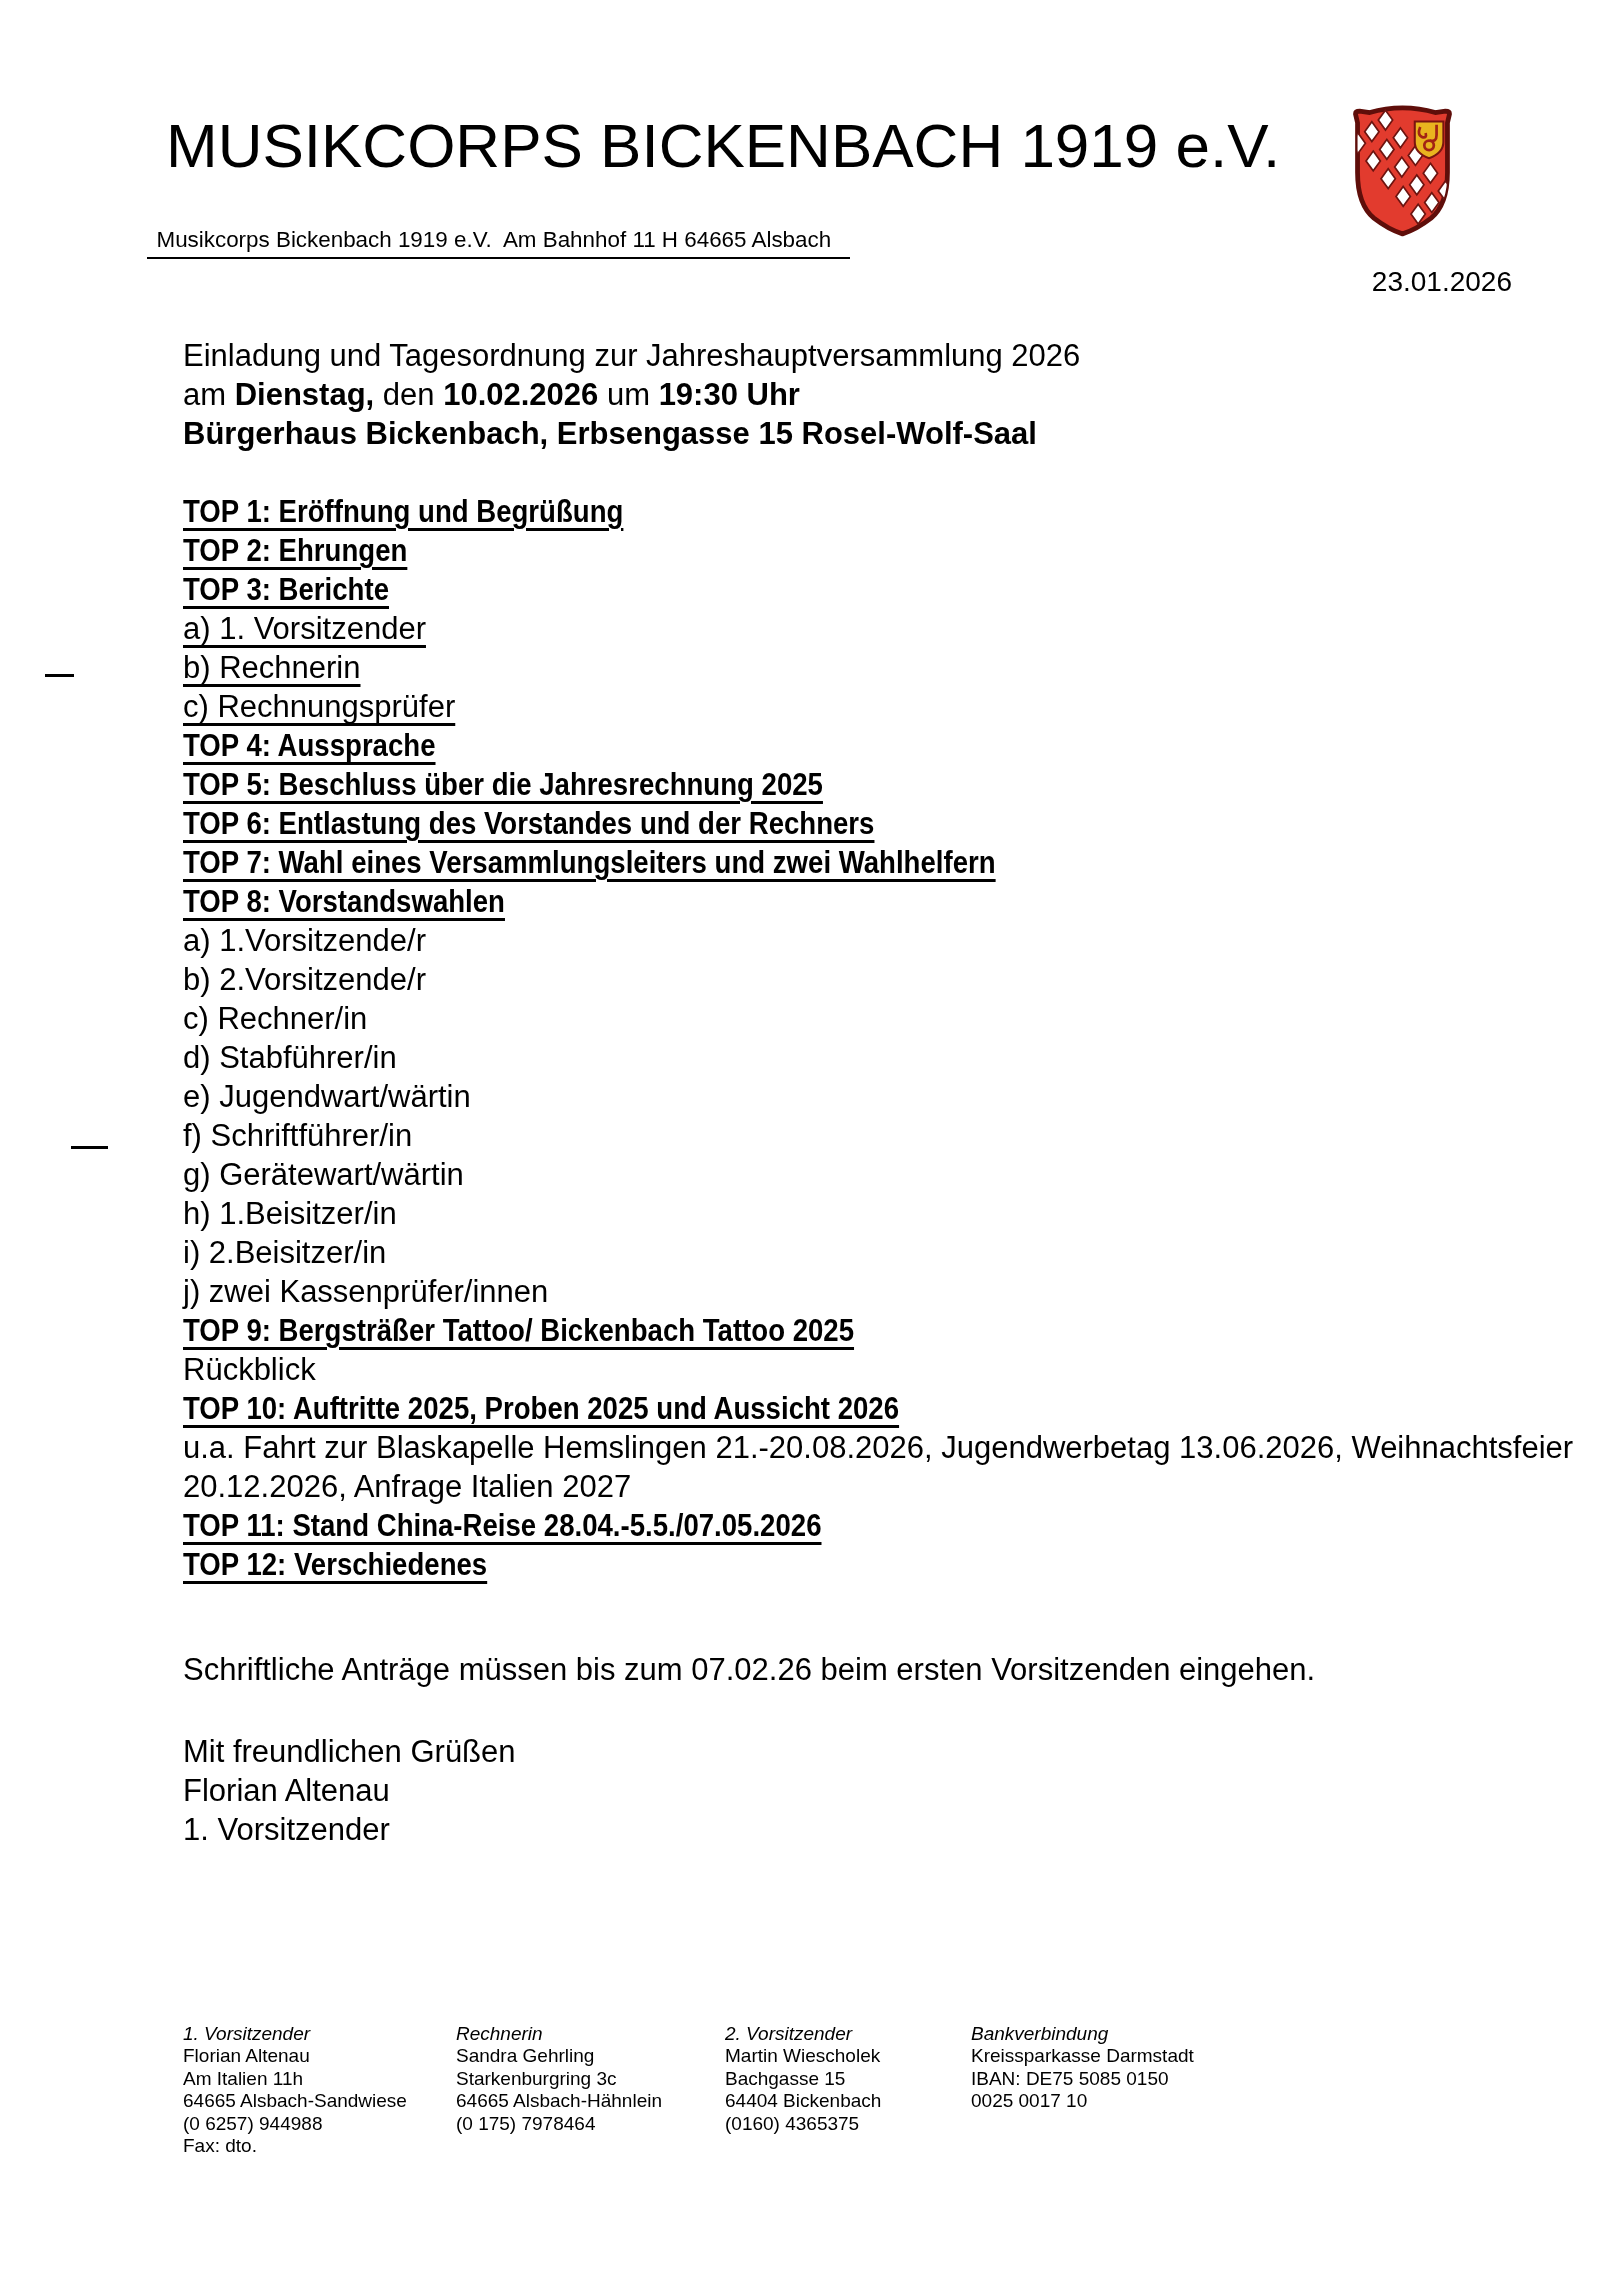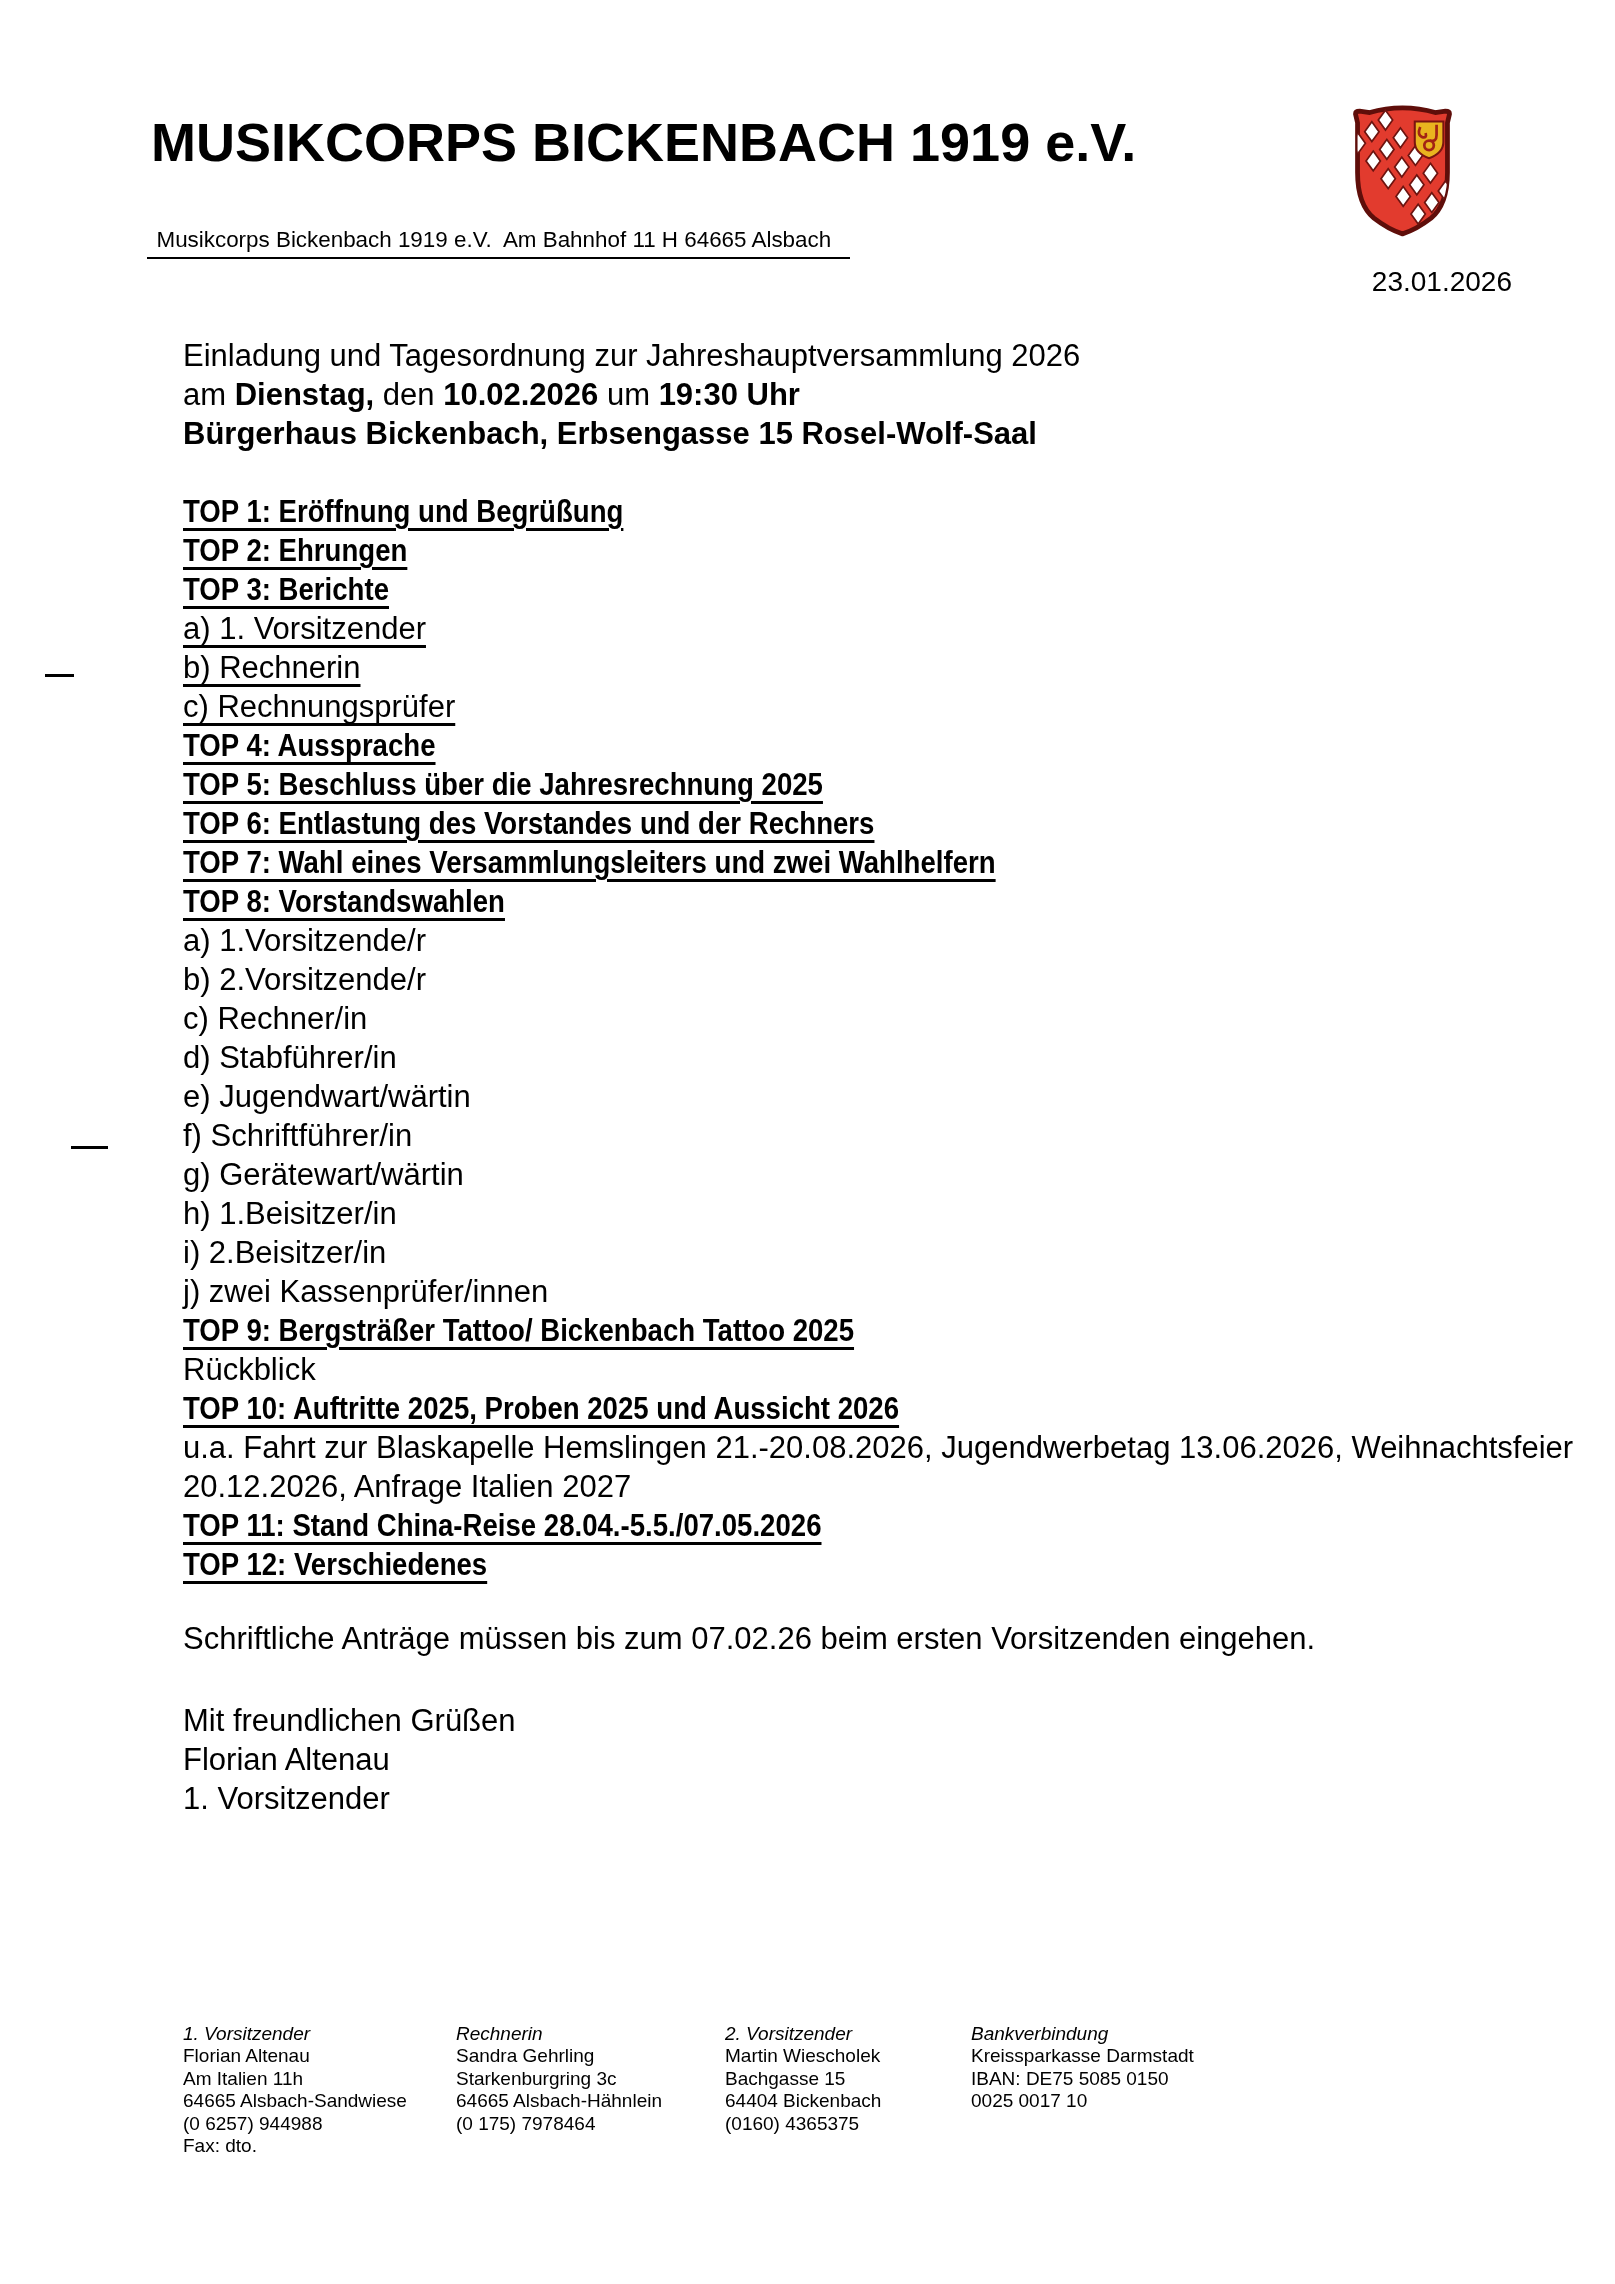--- a/index.html
+++ b/index.html
@@ -9,25 +9,25 @@
     width:1616px;
     height:2284px;
     background:#ffffff;
     overflow:hidden;
     font-family:"Liberation Sans","DejaVu Sans",sans-serif;
     color:#000000;
   }
   
   .title{
     position:absolute;
-    left:151px;
+    left:166px;
     top:115px;
-    font-size:54px;
+    font-size:62px;
     line-height:1;
-    font-weight:bold;
+    font-weight:normal;
     white-space:pre;
     letter-spacing:0;
   }
   .crest{
     position:absolute;
     left:1348px;
     top:102px;
     width:109px;
     height:137px;
   }
@@ -68,21 +68,21 @@
   .u{
     text-decoration:underline;
     text-decoration-thickness:2.7px;
     text-underline-offset:6.1px;
   }
   .cond{
     transform:scaleX(0.89);
     transform-origin:0 50%;
   }
   .sp{height:39px;}
-  .req{margin-top:35px;}
+  .req{margin-top:66px;}
   .greet{margin-top:43px;}
   
   .fold{
     position:absolute;
     height:2.7px;
     background:#000;
   }
   .fold1{left:45px;top:674px;width:29px;}
   .fold2{left:71px;top:1146px;width:37px;}
   

